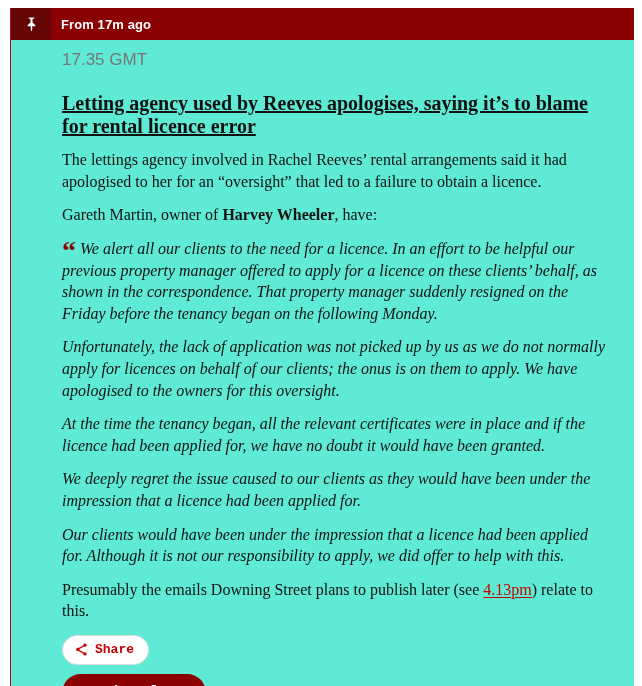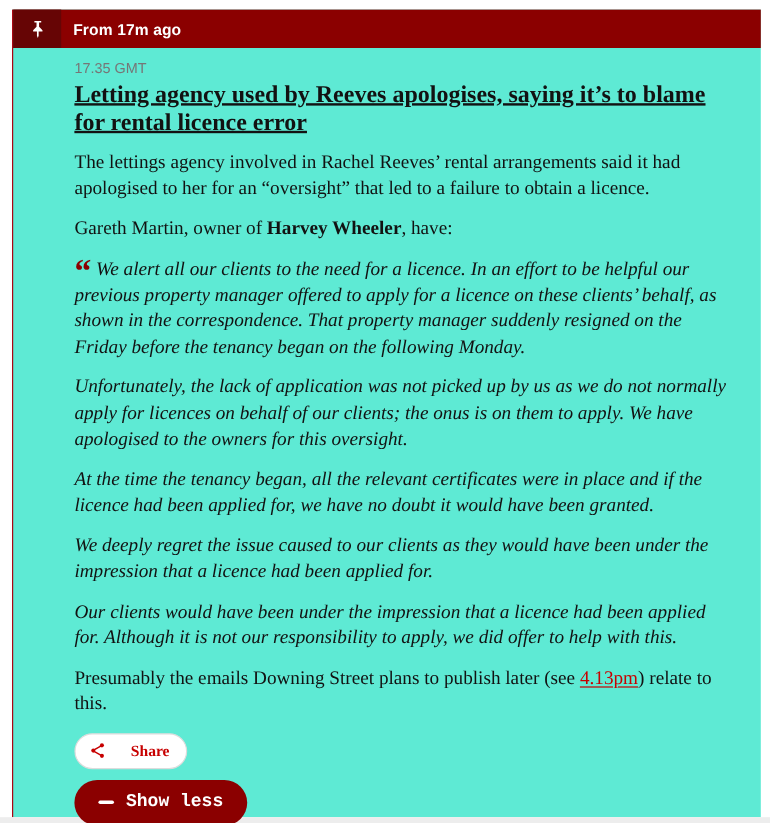--- a/index.html
+++ b/index.html
@@ -7,30 +7,30 @@
     --border-red:#ab0613; --text:#121212; --meta-gray:#767676; --strip-gray:#ededed;
   }
   *{box-sizing:border-box;}
   body{margin:0;background:#fff;font-family:"Liberation Sans","DejaVu Sans",sans-serif;}
   .page{position:relative;width:642px;background:#fff;}
   .pinned-post{margin:8px 8px 0 10px;border-left:1px solid var(--border-red);background:#5eead4;}
   .post-bar{display:flex;align-items:stretch;height:32px;background:var(--bar-red);color:#fff;}
   .pin-box{width:40px;flex:0 0 40px;background:var(--pin-box-red);display:flex;align-items:center;justify-content:center;}
   .bar-label{display:flex;align-items:center;padding-left:10px;font-size:13px;font-weight:700;letter-spacing:.1px;}
   .post-body{padding:8px 24px 40px 51px;}
-  .timestamp{display:inline-block;margin:2px 0 4px;font-size:12px;color:var(--meta-gray);text-decoration:none;}
+  .timestamp{display:inline-block;margin:2px 0 22px;font-size:17px;color:var(--meta-gray);text-decoration:none;}
   .headline{margin:0 0 10px;font-family:"Liberation Serif","DejaVu Serif",serif;font-weight:700;font-size:20px;line-height:1.13;color:var(--text);text-decoration:underline;}
   .para{margin:12px 0 11px;font-family:"Liberation Serif","DejaVu Serif",serif;font-size:16px;line-height:1.35;color:var(--text);}
   .quote{margin:0;padding:0;}
   .quote .para{font-style:italic;}
   .qmark{font-style:normal;font-weight:700;font-size:28px;line-height:0;vertical-align:-6px;color:var(--bar-red);margin-right:4px;font-family:"Liberation Serif","DejaVu Serif",serif;}
   .time-link{color:var(--accent-red);text-decoration:underline;text-underline-offset:2px;}
-  .share-btn{display:inline-flex;align-items:center;gap:20px;margin-top:2px;height:30px;padding:0 14px 0 11px;
+  .share-btn{display:inline-flex;align-items:center;gap:6px;margin-top:2px;height:30px;padding:0 14px 0 11px;
     background:#fff;border:1px solid #dcdcdc;border-radius:15px;color:var(--accent-red);
-    font-family:Liberation Serif, serif;font-size:13px;font-weight:700;cursor:pointer;}
+    font-family:Liberation Mono, monospace;font-size:13px;font-weight:700;cursor:pointer;}
   .bottom-strip{height:14px;background:var(--strip-gray);}
   .show-less-btn{position:absolute;left:62px;bottom:7px;display:inline-flex;align-items:center;gap:10px;height:38px;
     padding:0 20px;background:var(--bar-red);border:none;border-radius:19px;color:#fff;
     font-family:Liberation Mono, monospace;font-size:15px;font-weight:700;cursor:pointer;}
   .minus-icon{display:inline-block;width:13px;height:3px;background:#fff;border-radius:1.5px;}
   svg{display:block;}
 </style>
 </head>
 <body>
 

